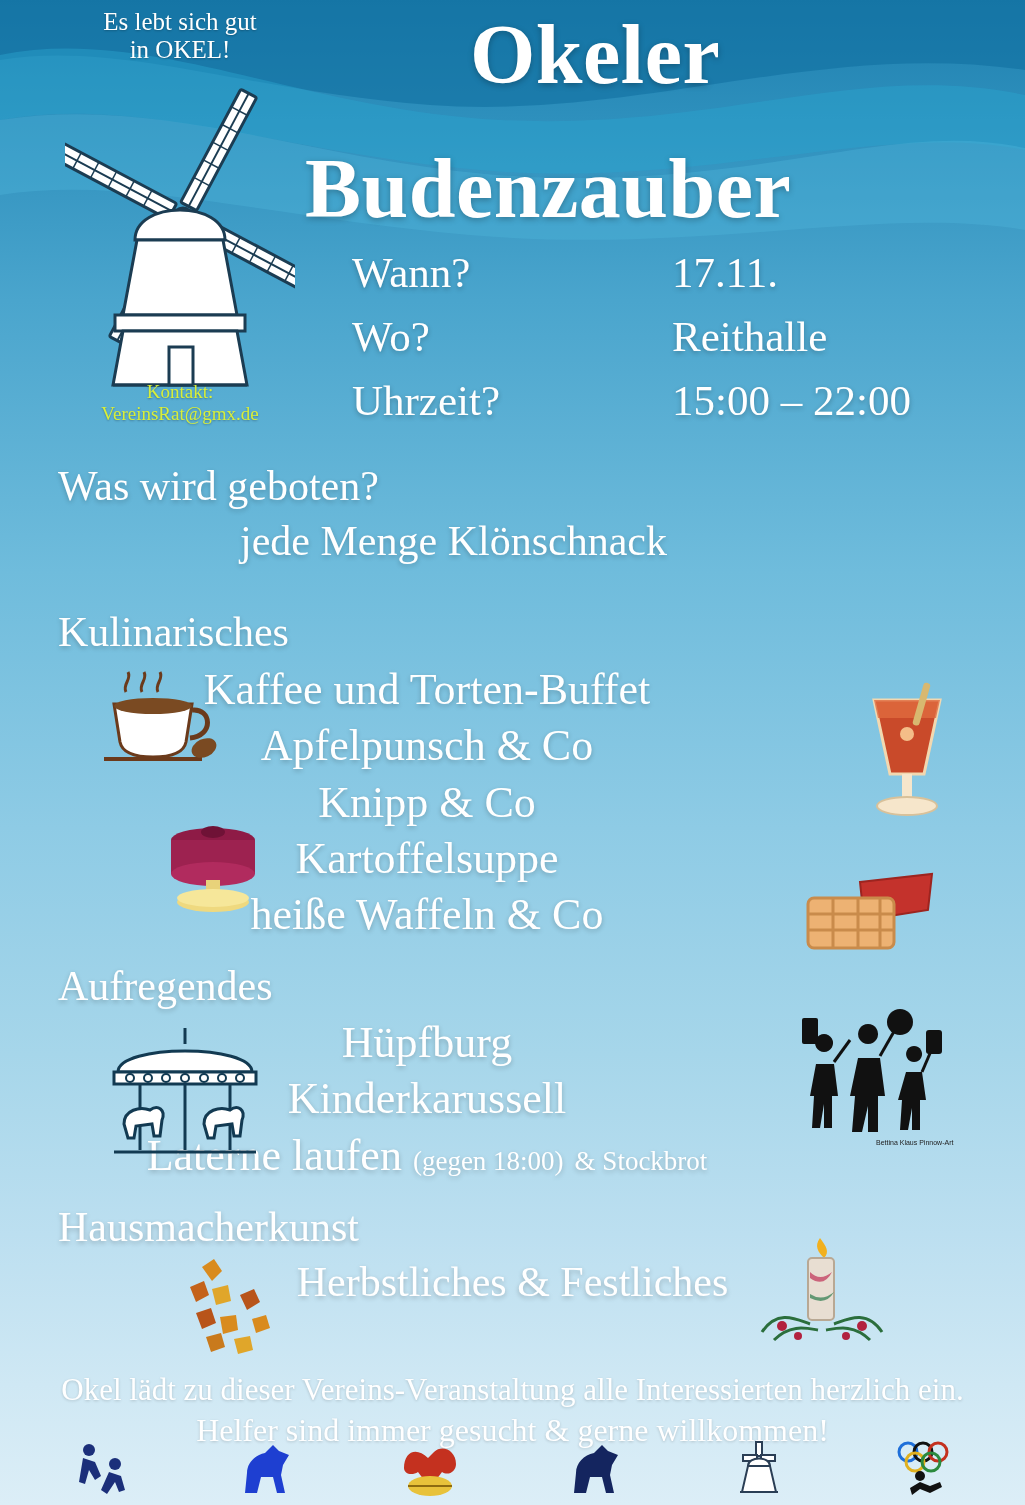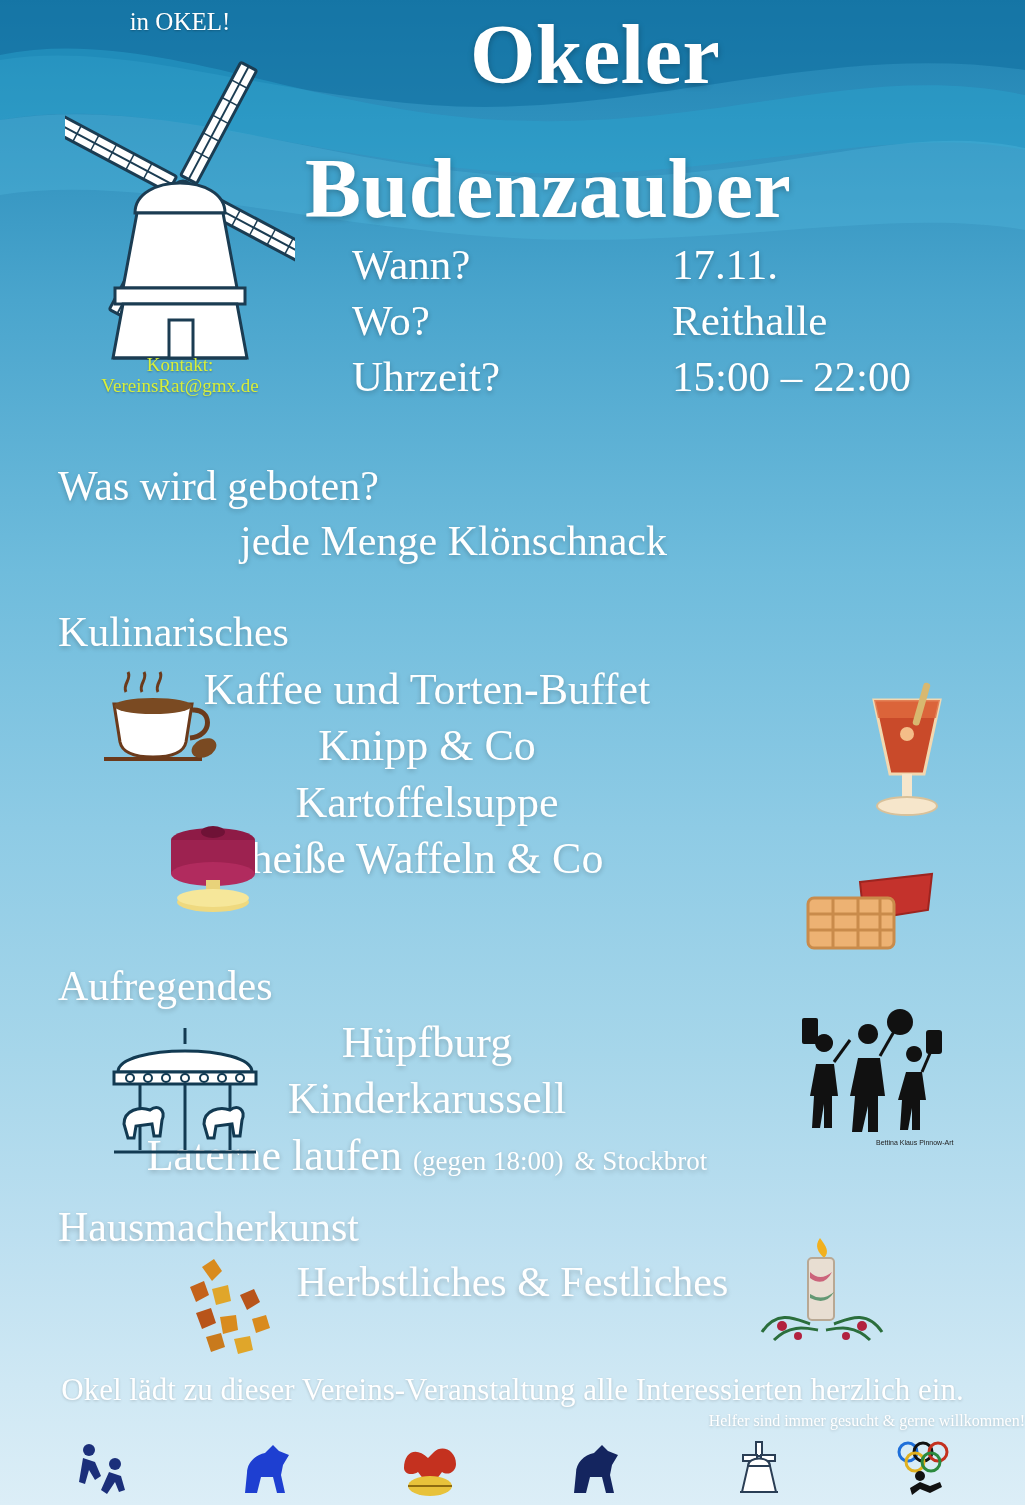--- a/index.html
+++ b/index.html
@@ -79,21 +79,21 @@
   .title2 { left: 305px; top: 140px; font-size: 84px; }
 
   .when-grid {
     position: absolute;
     left: 352px; top: 237px;
     width: 620px;
     font-size: 43px;
     line-height: 1.3;
     text-shadow: 0 2px 5px rgba(0,0,0,.25);
   }
-  .when-grid .row { display: flex; }
+  .when-grid .row { display: flex; margin-top: 8px; }
   .when-grid .q { width: 320px; }
   .when-grid .a { flex: 1; }
 
   
   .sec-head {
     position: absolute;
     font-size: 42px;
     text-underline-offset: 6px;
     text-shadow: 0 2px 5px rgba(0,0,0,.22);
     white-space: nowrap;
@@ -123,22 +123,22 @@
     width: 1025px;
     text-align: center;
     font-size: 31px;
     color: #ffffff;
     text-shadow: 0 1px 3px rgba(0,0,0,.18);
   }
   .footer2 {
     position: absolute;
     left: 0; top: 1412px;
     width: 1025px;
-    text-align: right;
-    font-size: 16px;
+    text-align: center;
+    font-size: 32px;
     color: #ffffff;
     text-shadow: 0 1px 3px rgba(0,0,0,.18);
   }
   .club-icons {
     position: absolute;
     left: 0; top: 1435px;
     width: 1025px;
     height: 70px;
     display: flex;
     align-items: center;
@@ -158,20 +158,21 @@
   <svg class="swoosh" viewBox="0 0 1025 260" preserveAspectRatio="none">
     <path d="M0,0 L1025,0 L1025,70 C820,40 640,120 430,105 C250,92 120,40 0,60 Z" fill="#0f6e9e" opacity="0.55"></path>
     <path d="M0,55 C150,25 300,110 500,120 C720,131 860,60 1025,95 L1025,150 C880,120 700,190 480,170 C280,152 140,95 0,120 Z" fill="#2aa3cf" opacity="0.45"></path>
     <path d="M0,120 C180,92 340,175 560,178 C780,181 900,120 1025,148 L1025,230 C880,205 700,255 470,235 C270,218 130,175 0,195 Z" fill="#4fb8dd" opacity="0.35"></path>
   </svg>
 
   <div class="header">
 
     <div class="logo-wrap">
       <div class="slogan">
+        <div>Es lebt sich gut</div>
         <div>in OKEL!</div>
       </div>
 
       <svg class="mill" viewBox="0 0 230 330">
         <g stroke="#1b3c52" stroke-width="3" fill="#ffffff">
 
           <g transform="translate(118,152)">
             <g transform="rotate(28)">
               <rect x="-9" y="-140" width="18" height="128" rx="2"></rect>
               <line x1="0" y1="-140" x2="0" y2="-12" stroke-width="2"></line>
@@ -240,20 +241,21 @@
     </div>
   </div>
 
   <div class="sec-head" style="left:58px; top:462px;">Was wird geboten?</div>
   <div class="sec-sub" style="left:0; top:517px; width:907px; text-align:center;">jede Menge Klönschnack</div>
 
   <div class="sec-head" style="left:58px; top:608px;">Kulinarisches</div>
 
   <div class="list-block" style="top:662px;">
     <div>Kaffee und Torten-Buffet</div>
+    <div>Apfelpunsch &amp; Co</div>
     <div>Knipp &amp; Co</div>
     <div>Kartoffelsuppe</div>
     <div>heiße Waffeln &amp; Co</div>
   </div>
 
   <svg class="art" style="left:96px; top:662px;" width="125" height="110" viewBox="0 0 125 110">
     <g fill="none" stroke="#6b3a1b" stroke-width="3">
       <path d="M30,30 C26,22 36,18 32,10"></path>
         <path d="M46,30 C42,22 52,18 48,10"></path>
         <path d="M62,30 C58,22 68,18 64,10"></path>

